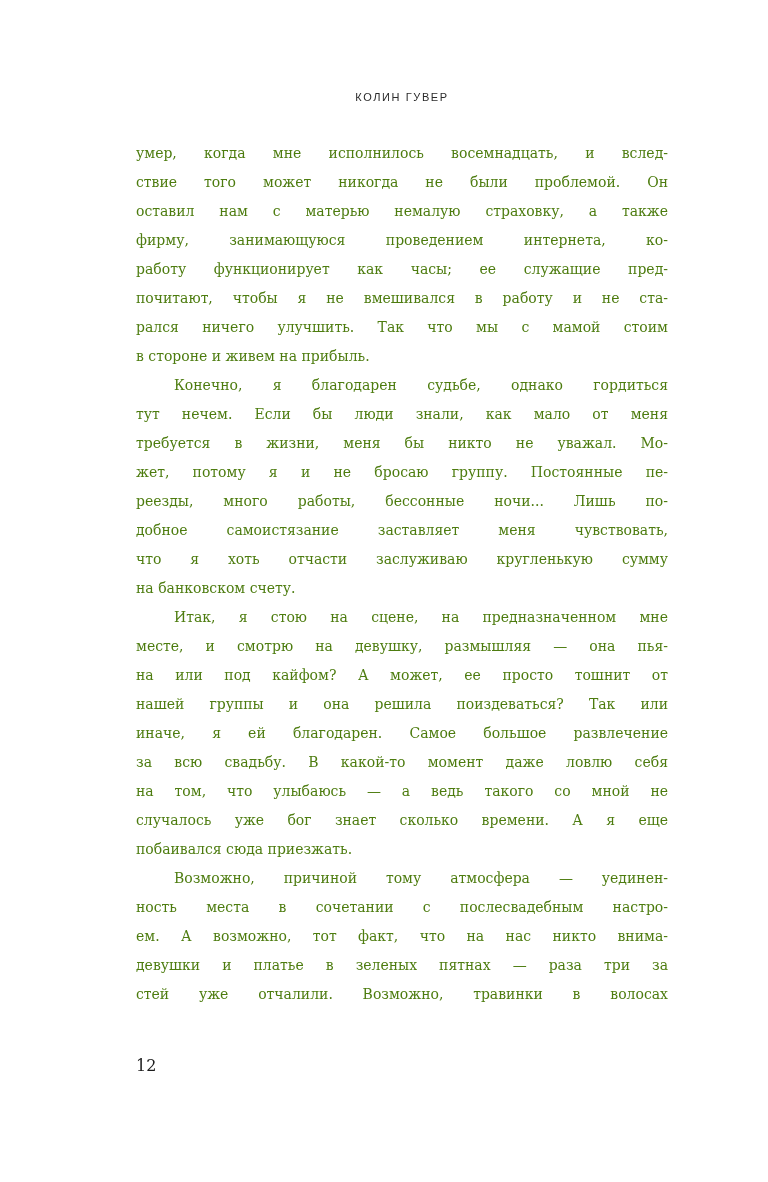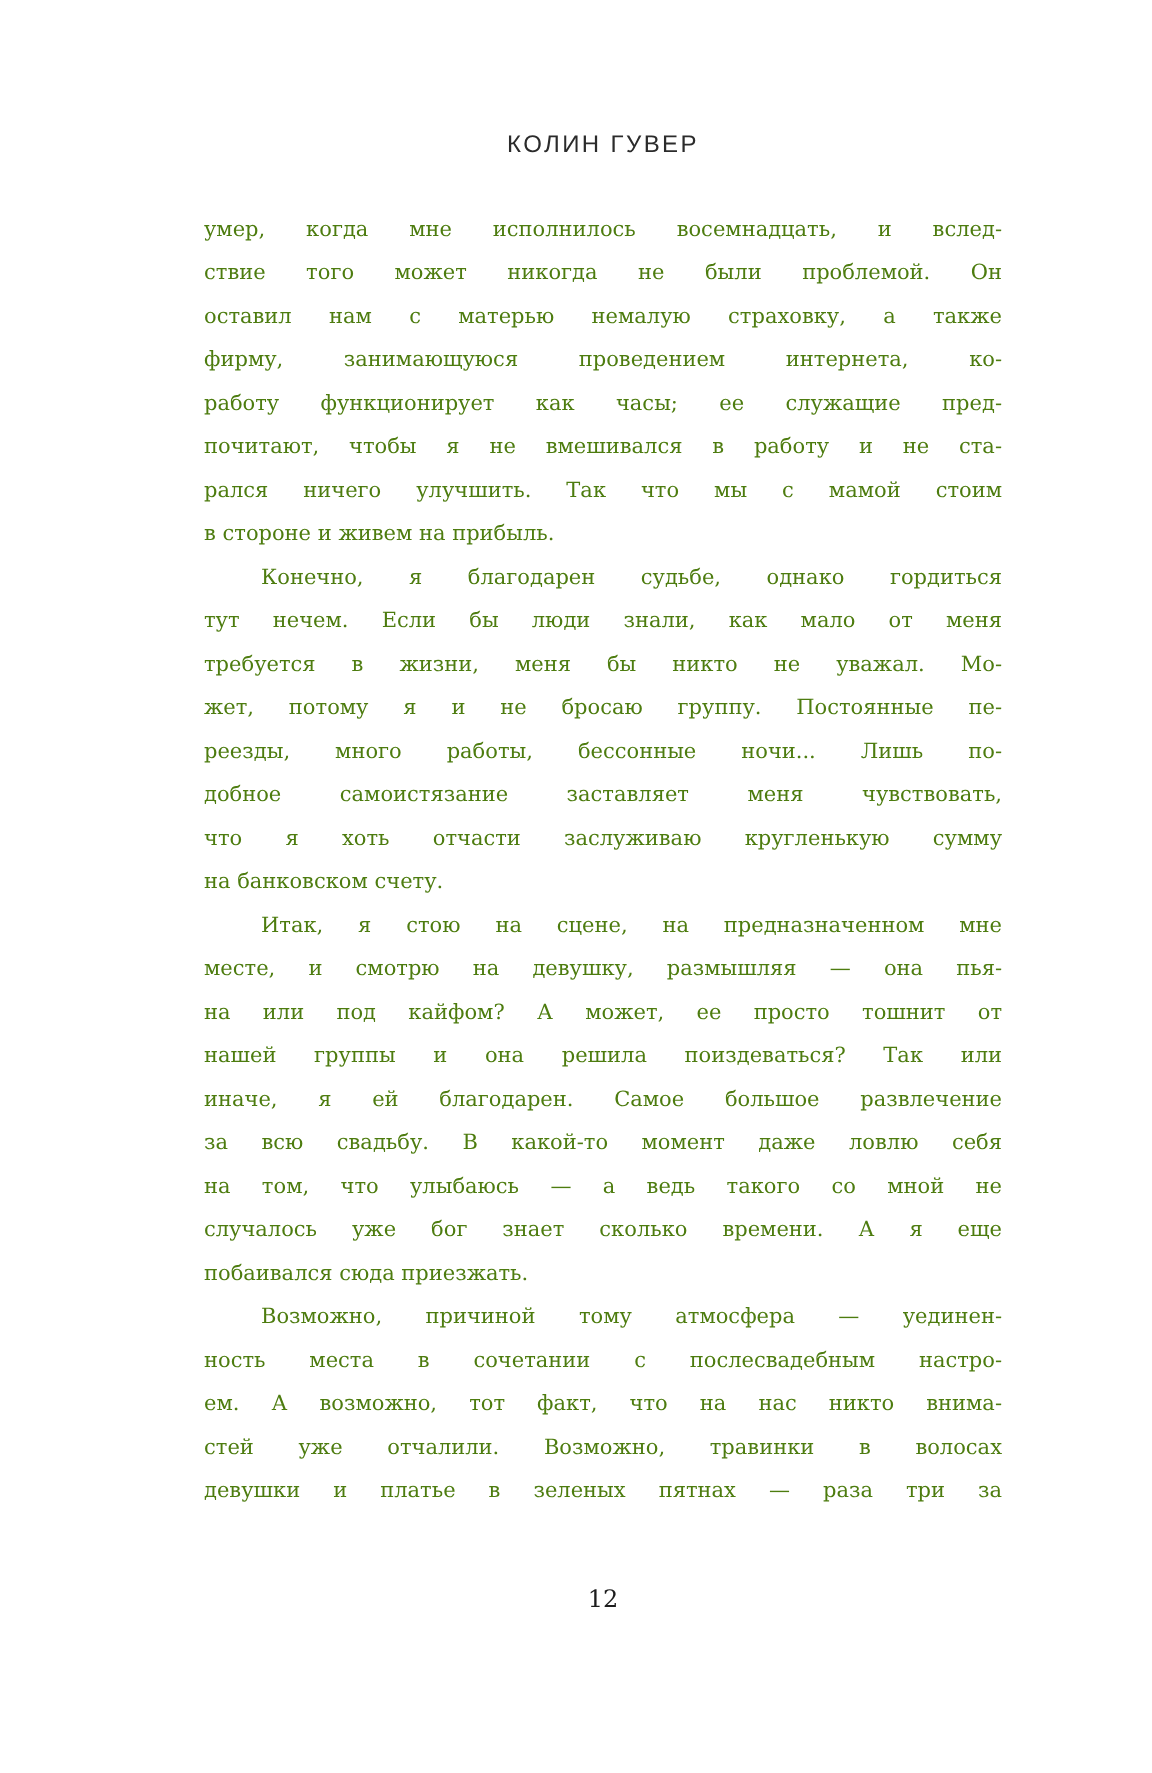--- a/index.html
+++ b/index.html
@@ -14,21 +14,21 @@
     font-family: "DejaVu Serif", serif;
   }
 
   .running-head {
     position: absolute;
     top: 89px;
     left: 136px;
     width: 532px;
     text-align: center;
     font-family: "Liberation Sans", sans-serif;
-    font-size: 16px;
+    font-size: 11px;
     line-height: 16px;
     letter-spacing: 1.6px;
     color: #2b2b2b;
   }
 
   .body-text {
     position: absolute;
     top: 139px;
     left: 136px;
     width: 532px;
@@ -55,21 +55,21 @@
     text-align: center;
     text-align-last: left;
     -moz-text-align-last: left;
   }
 
   .page-number {
     position: absolute;
     top: 1056px;
     left: 136px;
     width: 532px;
-    text-align: center;
+    text-align: left;
     font-family: "DejaVu Serif", serif;
     font-size: 16px;
     line-height: 20px;
     color: #1c1c1c;
   }
 </style>
 </head>
 <body>
 
 <div class="page">
@@ -105,20 +105,20 @@
         <div class="line">иначе, я ей благодарен. Самое большое развлечение</div>
         <div class="line">за всю свадьбу. В какой-то момент даже ловлю себя</div>
         <div class="line">на том, что улыбаюсь — а ведь такого со мной не</div>
         <div class="line">случалось уже бог знает сколько времени. А я еще</div>
         <div class="line endline">побаивался сюда приезжать.</div>
       </div>
       <div class="paragraph">
         <div class="line indent">Возможно, причиной тому атмосфера — уединен-</div>
         <div class="line">ность места в сочетании с послесвадебным настро-</div>
         <div class="line">ем. А возможно, тот факт, что на нас никто внима-</div>
+        <div class="line">девушки и платье в зеленых пятнах — раза три за</div>
         <div class="line">стей уже отчалили. Возможно, травинки в волосах</div>
-        <div class="line">девушки и платье в зеленых пятнах — раза три за</div>
       </div>
     </div>
 
   <div class="page-number">12</div>
 
 </div>
 
 </body></html>

